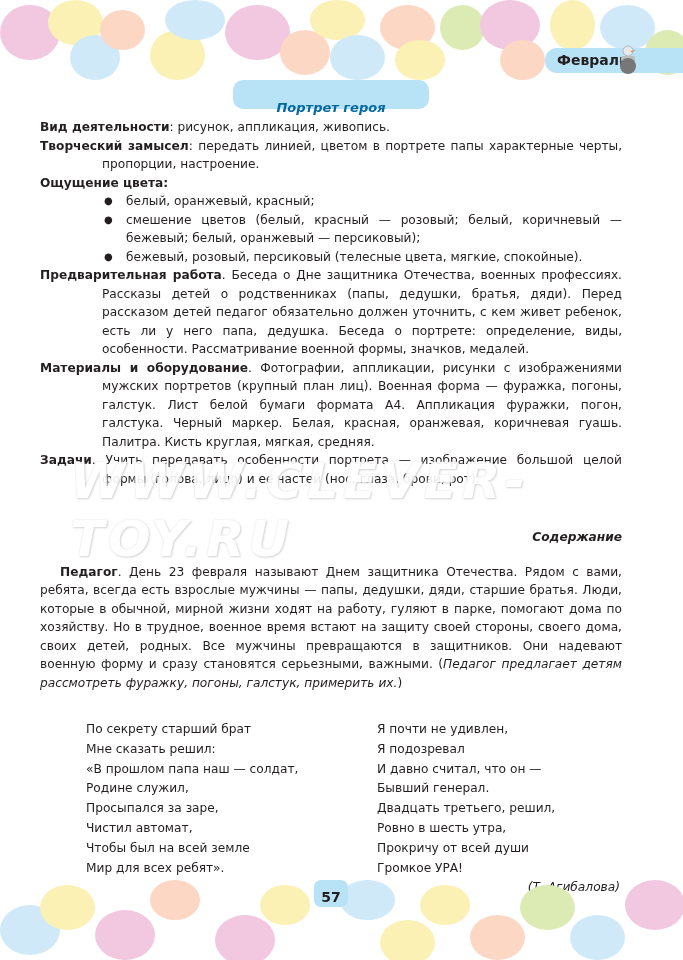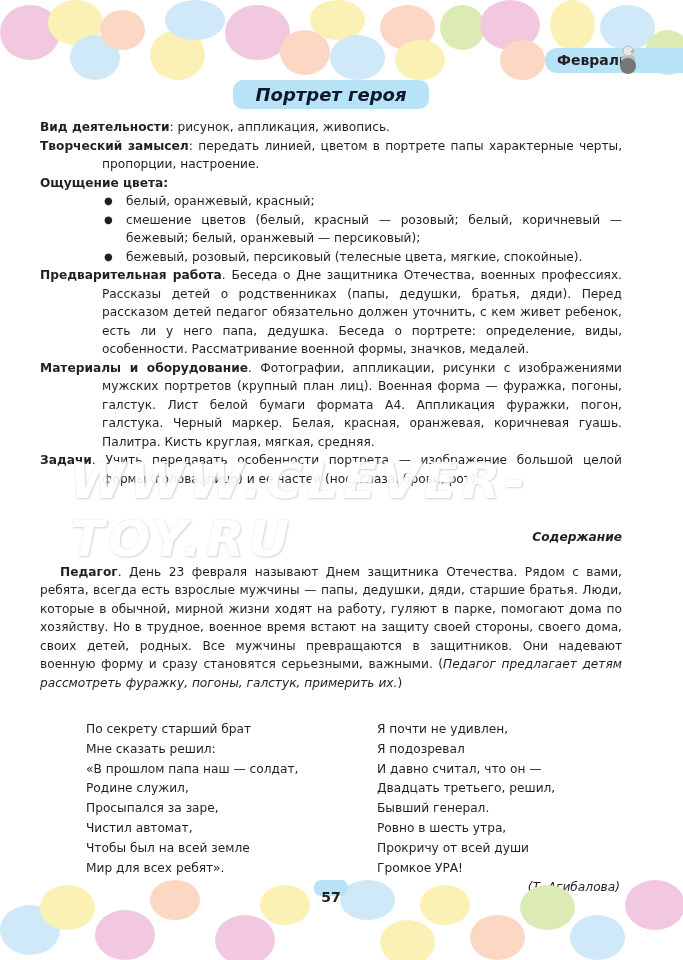--- a/index.html
+++ b/index.html
@@ -5,38 +5,38 @@
   html, body { margin: 0; padding: 0; }
   body { width: 683px; height: 960px; position: relative; overflow: hidden; background: #ffffff; font-family: "DejaVu Sans", sans-serif; color: #231f20; }
   .band { position: absolute; left: 0; width: 683px; overflow: hidden; }
   .band-top { top: 0; height: 80px; }
   .band-bottom { top: 880px; height: 80px; }
   .blob { position: absolute; border-radius: 50%; }
   .page-tab { position: absolute; left: 545px; top: 48px; width: 140px; height: 25px; background: #b8e2f6; border-radius: 12px 0 0 12px; }
   .page-tab-label { position: absolute; left: 12px; top: 4px; font-size: 14px; font-weight: bold; color: #231f20; }
   .snowman { position: absolute; left: 72px; top: -4px; width: 22px; height: 30px; }
   .title-pill { position: absolute; left: 233px; top: 80px; width: 196px; height: 29px; background: #b8e2f6; border-radius: 10px; text-align: center; }
-  .title-pill span { display: inline-block; margin-top: 4px; font-size: 18px; font-weight: bold; font-style: italic; color: #0f172a; }
+  .title-pill span { display: inline-block; margin-top: 20px; font-size: 13px; font-weight: bold; font-style: italic; color: #0369a1; }
   .content { position: absolute; left: 40px; top: 118px; width: 582px; font-size: 12.2px; line-height: 18.5px; }
   .p { margin: 0; text-align: justify; }
   .hang { padding-left: 62px; text-indent: -62px; }
   .b { font-weight: bold; }
   .i { font-style: italic; }
   ul.colors { list-style: none; margin: 0; padding: 0 0 0 62px; }
   ul.colors li { position: relative; padding-left: 24px; text-align: justify; }
   ul.colors li::before { content: "\25CF"; position: absolute; left: 2px; top: 0; font-size: 10px; }
   .section-head { text-align: right; font-weight: bold; font-style: italic; margin-top: 40px; margin-bottom: 16px; }
   .first-indent { text-indent: 20px; }
   .poems { display: flex; margin-top: 16px; }
   .poem { padding-left: 46px; width: 250px; margin-top: 12px; }
   .poem + .poem { padding-left: 46px; }
   .poem-line { display: block; line-height: 19.8px; }
   .author { display: block; text-align: right; padding-right: 2px; font-style: italic; line-height: 19.8px; }
   .watermark { position: absolute; left: 70px; top: 452px; width: 540px; font-size: 50px; font-weight: bold; font-style: italic; color: #ffffff; letter-spacing: 4px; text-shadow: 0 0 2px #d8d8d8, 1px 1px 2px #cfcfcf; opacity: 0.9; pointer-events: none; }
-  .page-num { position: absolute; left: 314px; top: 880px; width: 34px; height: 16px; background: #b8e2f6; border-radius: 7px; text-align: center; font-weight: bold; font-size: 14px; line-height: 34px; color: #231f20; }
+  .page-num { position: absolute; left: 314px; top: 880px; width: 34px; height: 27px; background: #b8e2f6; border-radius: 7px; text-align: center; font-weight: bold; font-size: 14px; line-height: 34px; color: #231f20; }
 </style>
 </head>
 <body>
 
 <div class="band band-top">
   <div class="blob" style="left:0;top:5px;width:60px;height:55px;background:#f2c8e0;"></div>
   <div class="blob" style="left:48px;top:0;width:55px;height:45px;background:#fbf1b4;"></div>
   <div class="blob" style="left:70px;top:35px;width:50px;height:45px;background:#cfe9f8;"></div>
   <div class="blob" style="left:100px;top:10px;width:45px;height:40px;background:#fcd7c4;"></div>
   <div class="blob" style="left:150px;top:30px;width:55px;height:50px;background:#fbf1b4;"></div>
@@ -101,22 +101,22 @@
       <span class="poem-line">Родине служил,</span>
       <span class="poem-line">Просыпался за заре,</span>
       <span class="poem-line">Чистил автомат,</span>
       <span class="poem-line">Чтобы был на всей земле</span>
       <span class="poem-line">Мир для всех ребят».</span>
     </div>
     <div class="poem">
       <span class="poem-line">Я почти не удивлен,</span>
       <span class="poem-line">Я подозревал</span>
       <span class="poem-line">И давно считал, что он —</span>
+      <span class="poem-line">Бывший генерал.</span>
       <span class="poem-line">Двадцать третьего, решил,</span>
-      <span class="poem-line">Бывший генерал.</span>
       <span class="poem-line">Ровно в шесть утра,</span>
       <span class="poem-line">Прокричу от всей души</span>
       <span class="poem-line">Громкое УРА!</span>
       <span class="author">(Т. Агибалова)</span>
     </div>
   </div>
 </div>
 
 <div class="watermark">WWW.CLEVER-TOY.RU</div>
 

